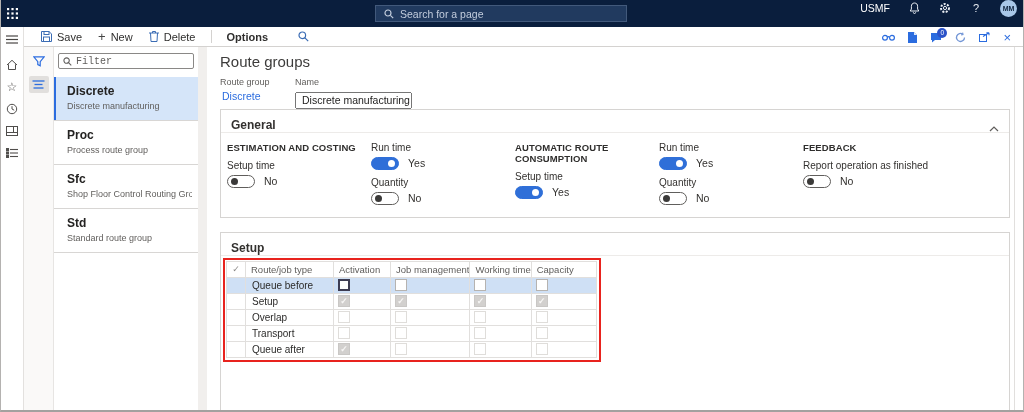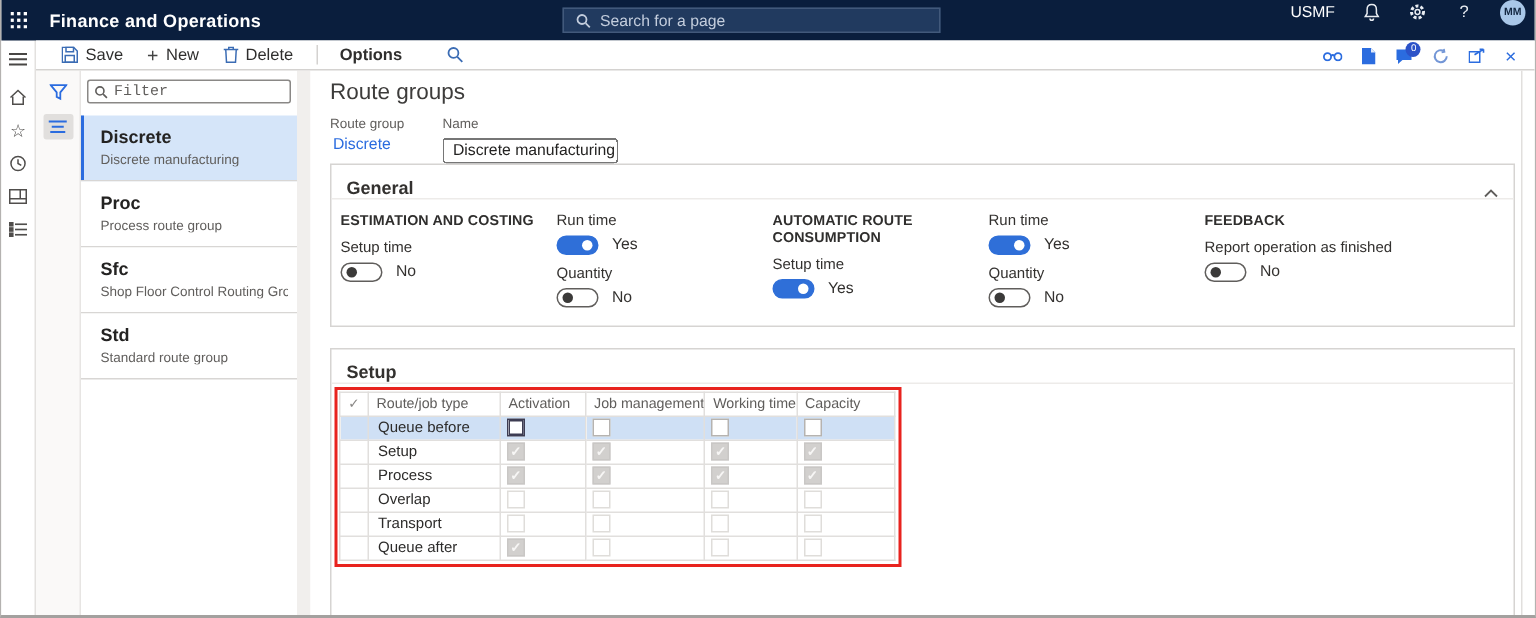--- a/index.html
+++ b/index.html
@@ -112,21 +112,20 @@
           <rect x="4.4" y="0" width="2.2" height="2.2"></rect>
           <rect x="8.8" y="0" width="2.2" height="2.2"></rect>
           <rect x="0" y="4.4" width="2.2" height="2.2"></rect>
           <rect x="4.4" y="4.4" width="2.2" height="2.2"></rect>
           <rect x="8.8" y="4.4" width="2.2" height="2.2"></rect>
           <rect x="0" y="8.8" width="2.2" height="2.2"></rect>
           <rect x="4.4" y="8.8" width="2.2" height="2.2"></rect>
           <rect x="8.8" y="8.8" width="2.2" height="2.2"></rect>
         </svg>
     </div>
-    <div class="app-title">Finance and Operations</div>
     <div class="top-search">
       <span>
           <svg width="10" height="10" viewBox="0 0 10 10" fill="none" stroke="#c3cddd" stroke-width="1.2">
             <circle cx="4" cy="4" r="3"></circle>
             <line x1="6.4" y1="6.4" x2="9.2" y2="9.2"></line>
           </svg>
         </span>
       <span>Search for a page</span>
     </div>
     <div class="top-right">
@@ -455,36 +454,20 @@
                       </td>
                       <td class="cb">
                         <div class="checkbox checked disabled">✓</div>
                       </td>
                       <td class="cb">
                         <div class="checkbox checked disabled">✓</div>
                       </td>
                     </tr>
                     <tr>
                       <td class="sel"></td>
-                      <td class="lab">Process</td>
-                      <td class="cb">
-                        <div class="checkbox checked disabled">✓</div>
-                      </td>
-                      <td class="cb">
-                        <div class="checkbox checked disabled">✓</div>
-                      </td>
-                      <td class="cb">
-                        <div class="checkbox checked disabled">✓</div>
-                      </td>
-                      <td class="cb">
-                        <div class="checkbox checked disabled">✓</div>
-                      </td>
-                    </tr>
-                    <tr>
-                      <td class="sel"></td>
                       <td class="lab">Overlap</td>
                       <td class="cb">
                         <div class="checkbox disabled"></div>
                       </td>
                       <td class="cb">
                         <div class="checkbox disabled"></div>
                       </td>
                       <td class="cb">
                         <div class="checkbox disabled"></div>
                       </td>

